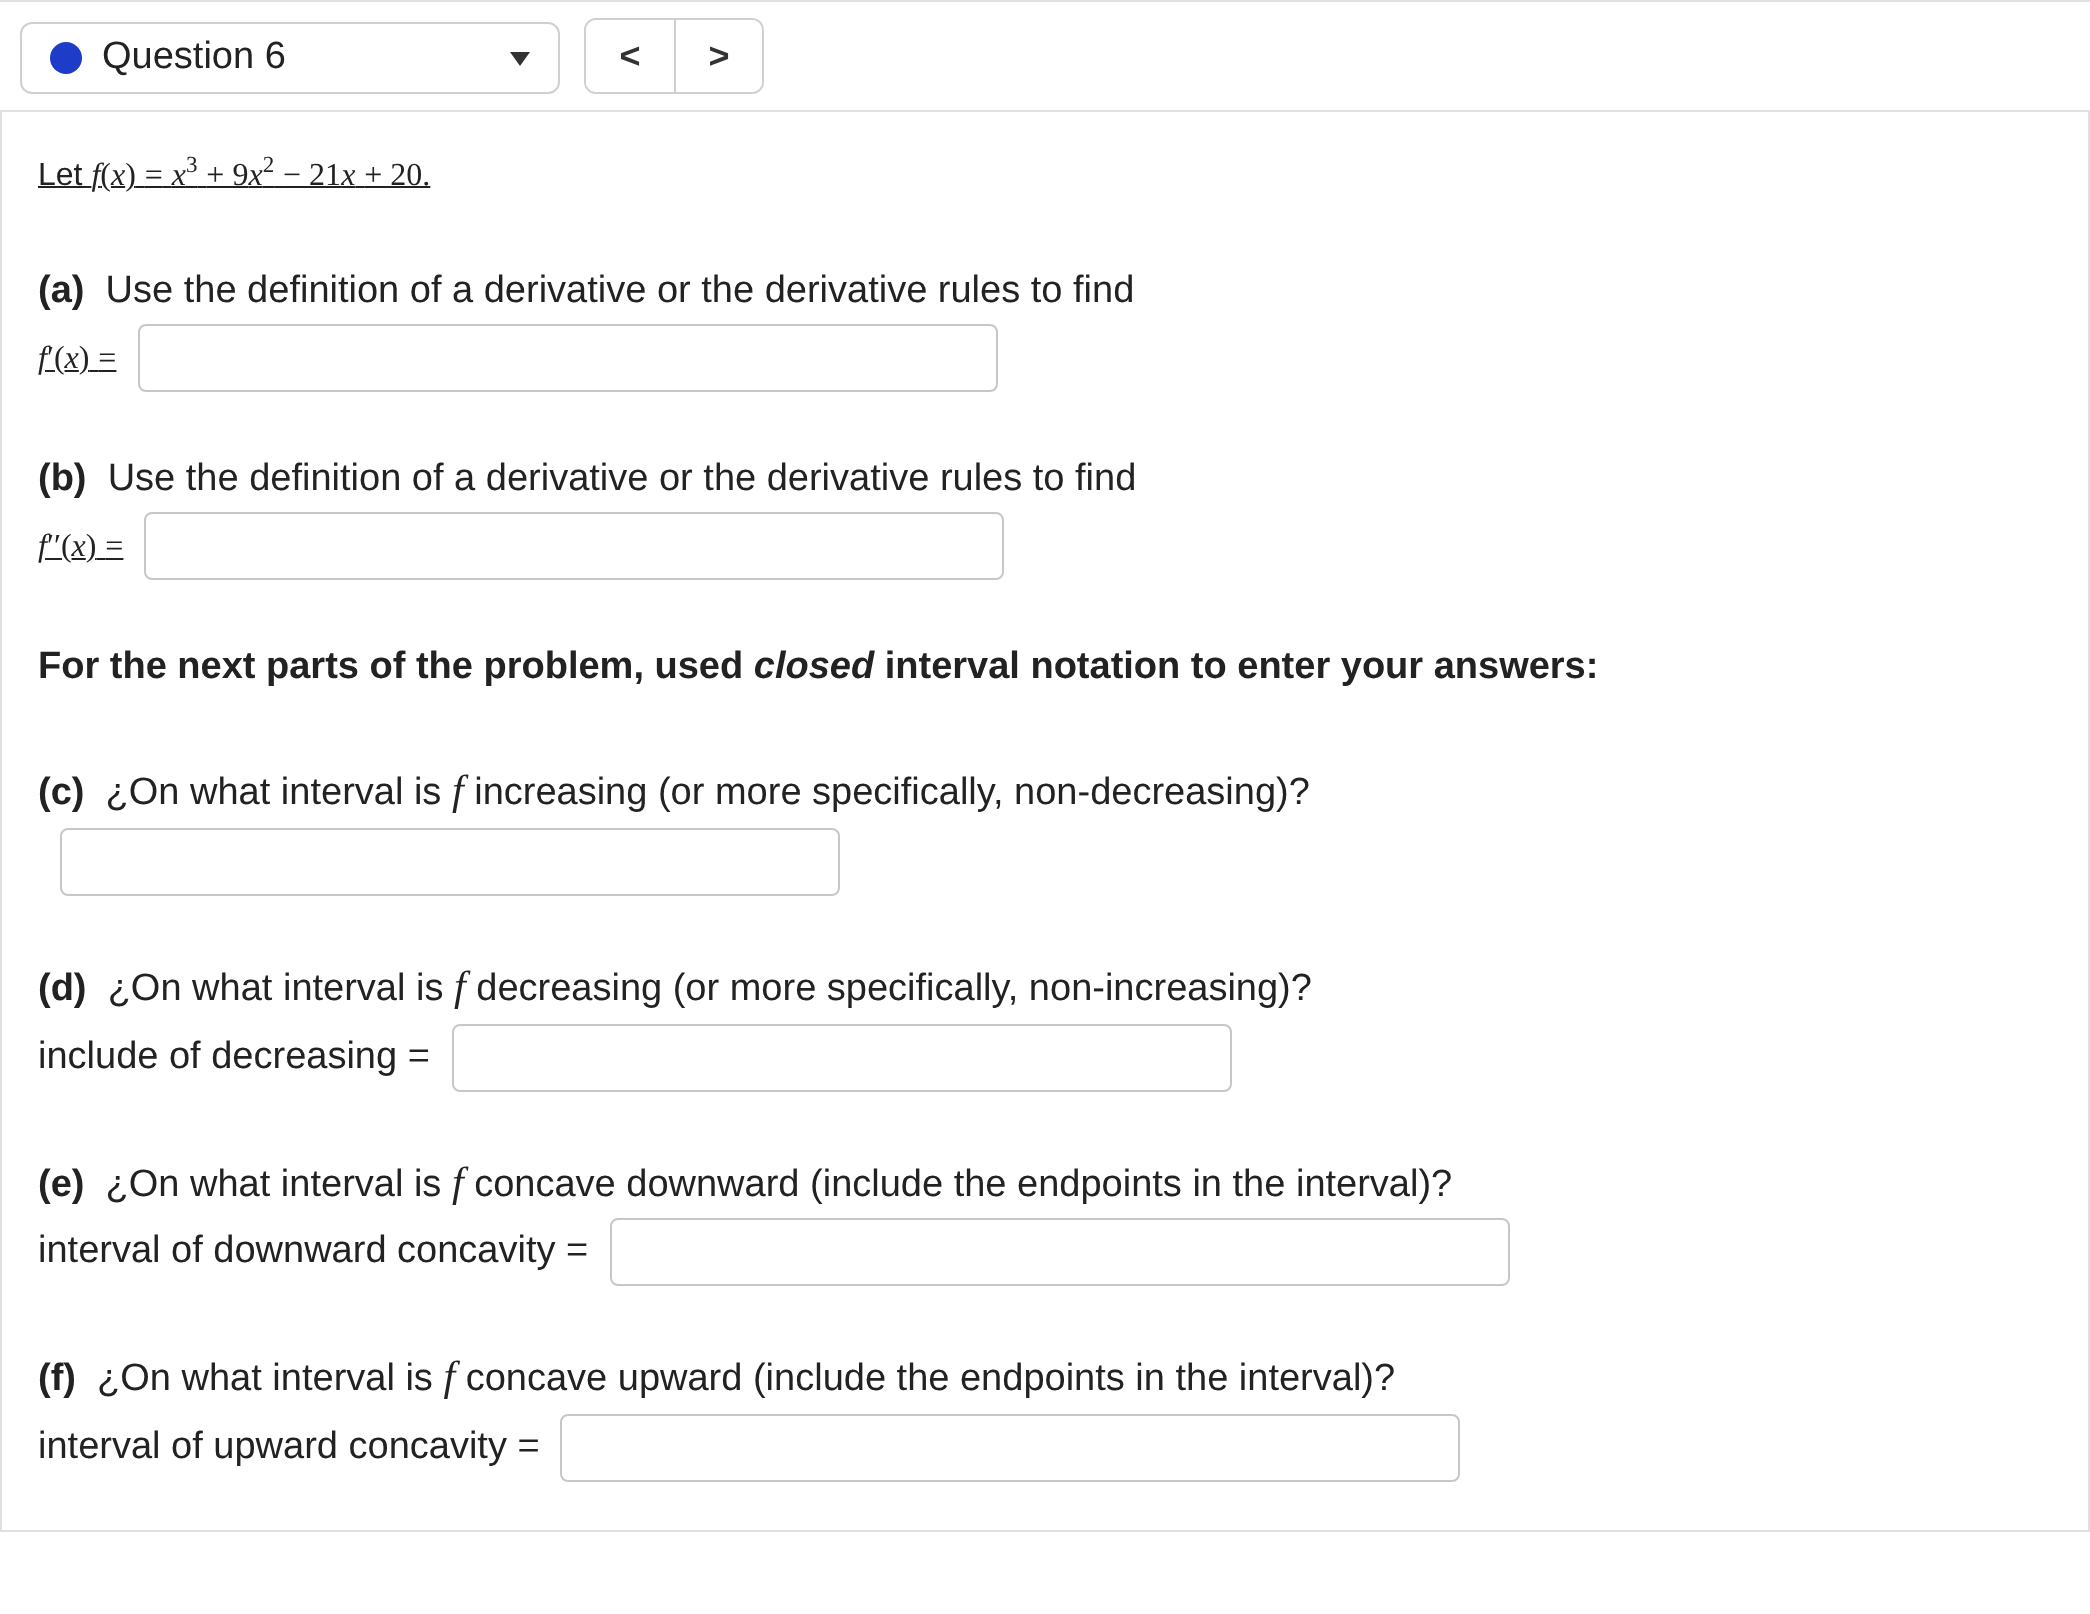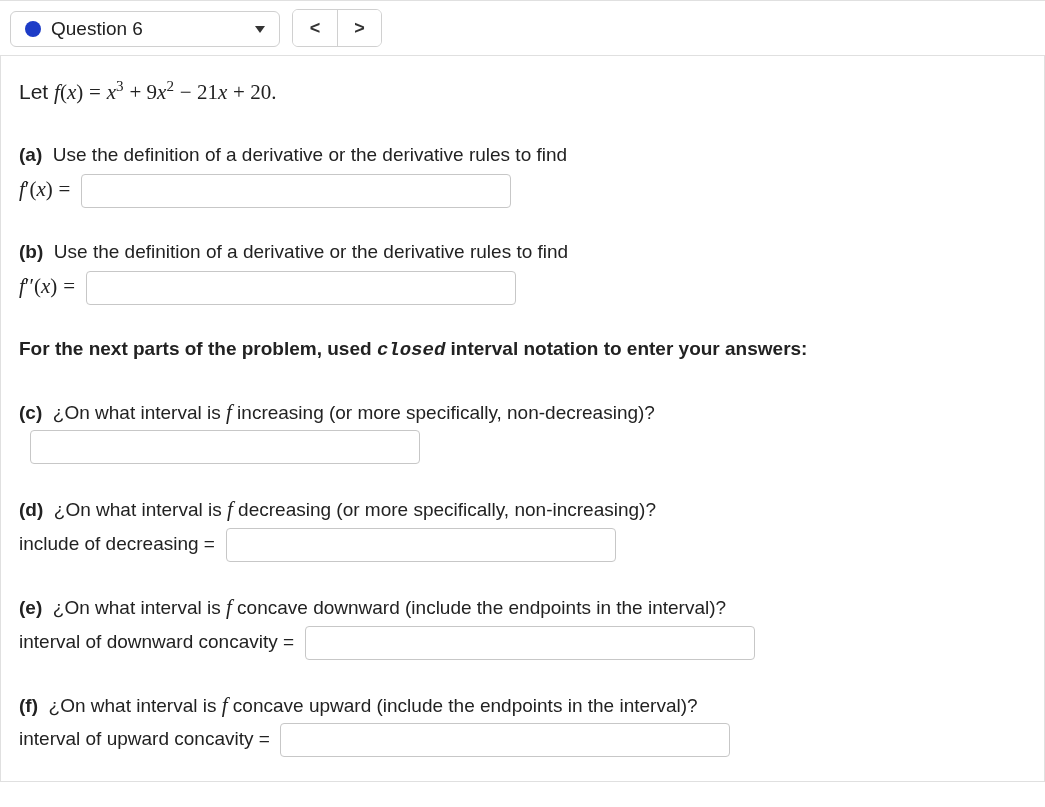--- a/index.html
+++ b/index.html
@@ -68,39 +68,39 @@
     color: #333;
   }
   .nav-btn + .nav-btn { border-left: 1px solid #d0d0d0; }
   .content {
     border: 1px solid #e0e0e0;
     border-top: none;
     padding: 18px 18px 24px 18px;
   }
   .row { margin-bottom: 28px; line-height: 1.7; }
   .row:last-child { margin-bottom: 0; }
-  .mathline { font-size: 21px; }
+  .mathline { font-size: 16px; text-decoration: underline; }
   .mi { font-family: "Times New Roman", serif; font-style: italic; }
   .mn { font-family: "Times New Roman", serif; }
   .sup { font-size: 0.72em; vertical-align: super; font-family: "Times New Roman", serif; }
   .prime { font-family: "Times New Roman", serif; }
   .answer-input {
     border: 1px solid #c7c7c7;
     border-radius: 4px;
     height: 34px;
     padding: 2px 8px;
     font-size: 17px;
     vertical-align: middle;
     background:#fff;
   }
   .answer-input.w1 { width: 430px; }
   .answer-input.w2 { width: 390px; }
   .answer-input.w3 { width: 450px; }
   .bold { font-weight: 600; }
-  .italic { font-style: italic; font-family: Liberation Mono, monospace; }
+  .italic { font-style: italic; }
   .part-label { font-weight: 600; }
 </style>
 </head>
 <body>
 
 <div class="topbar">
   <div class="question-pill">
     <span class="question-left">
       <span class="dot"></span>
       <span>Question 6</span>

